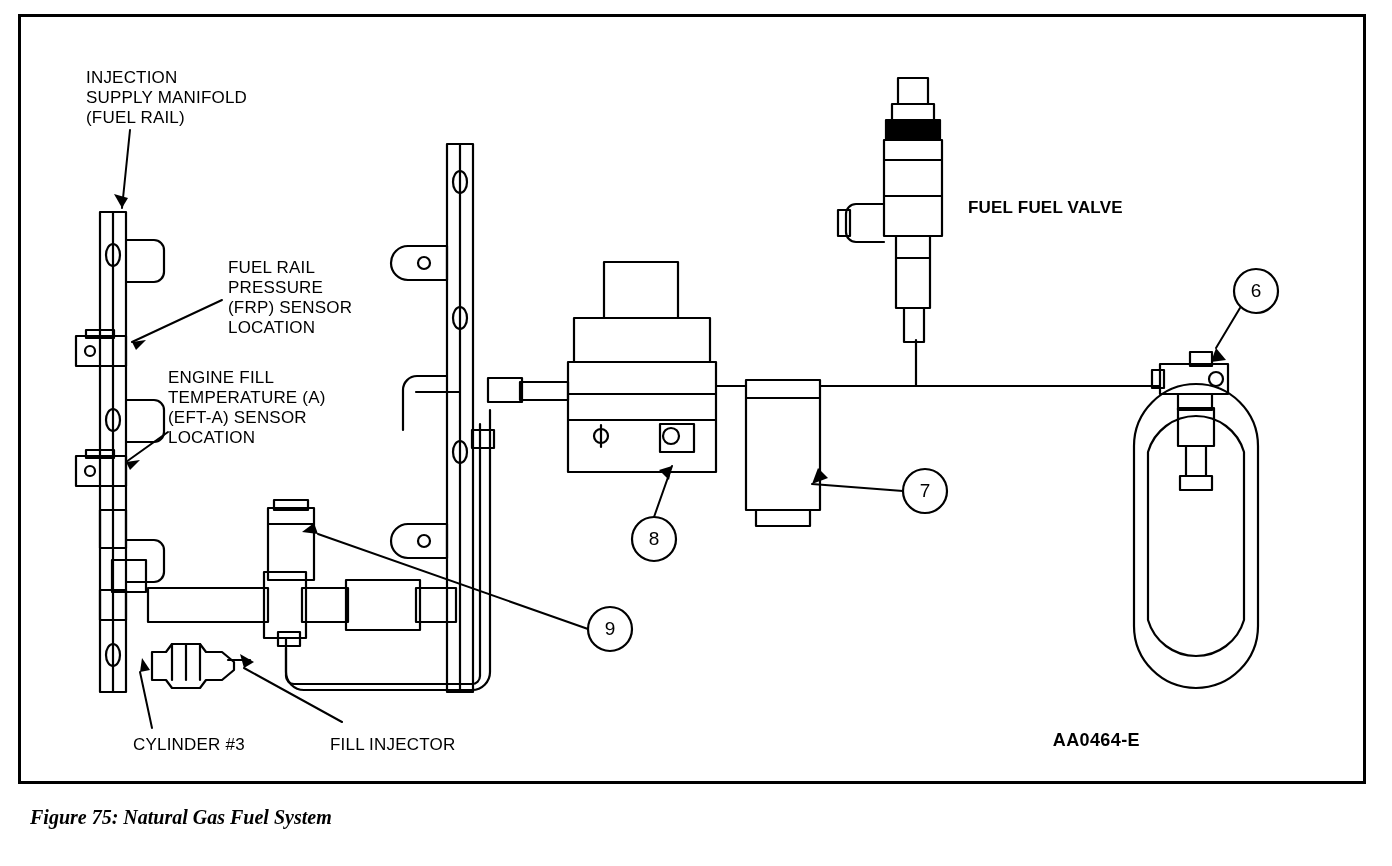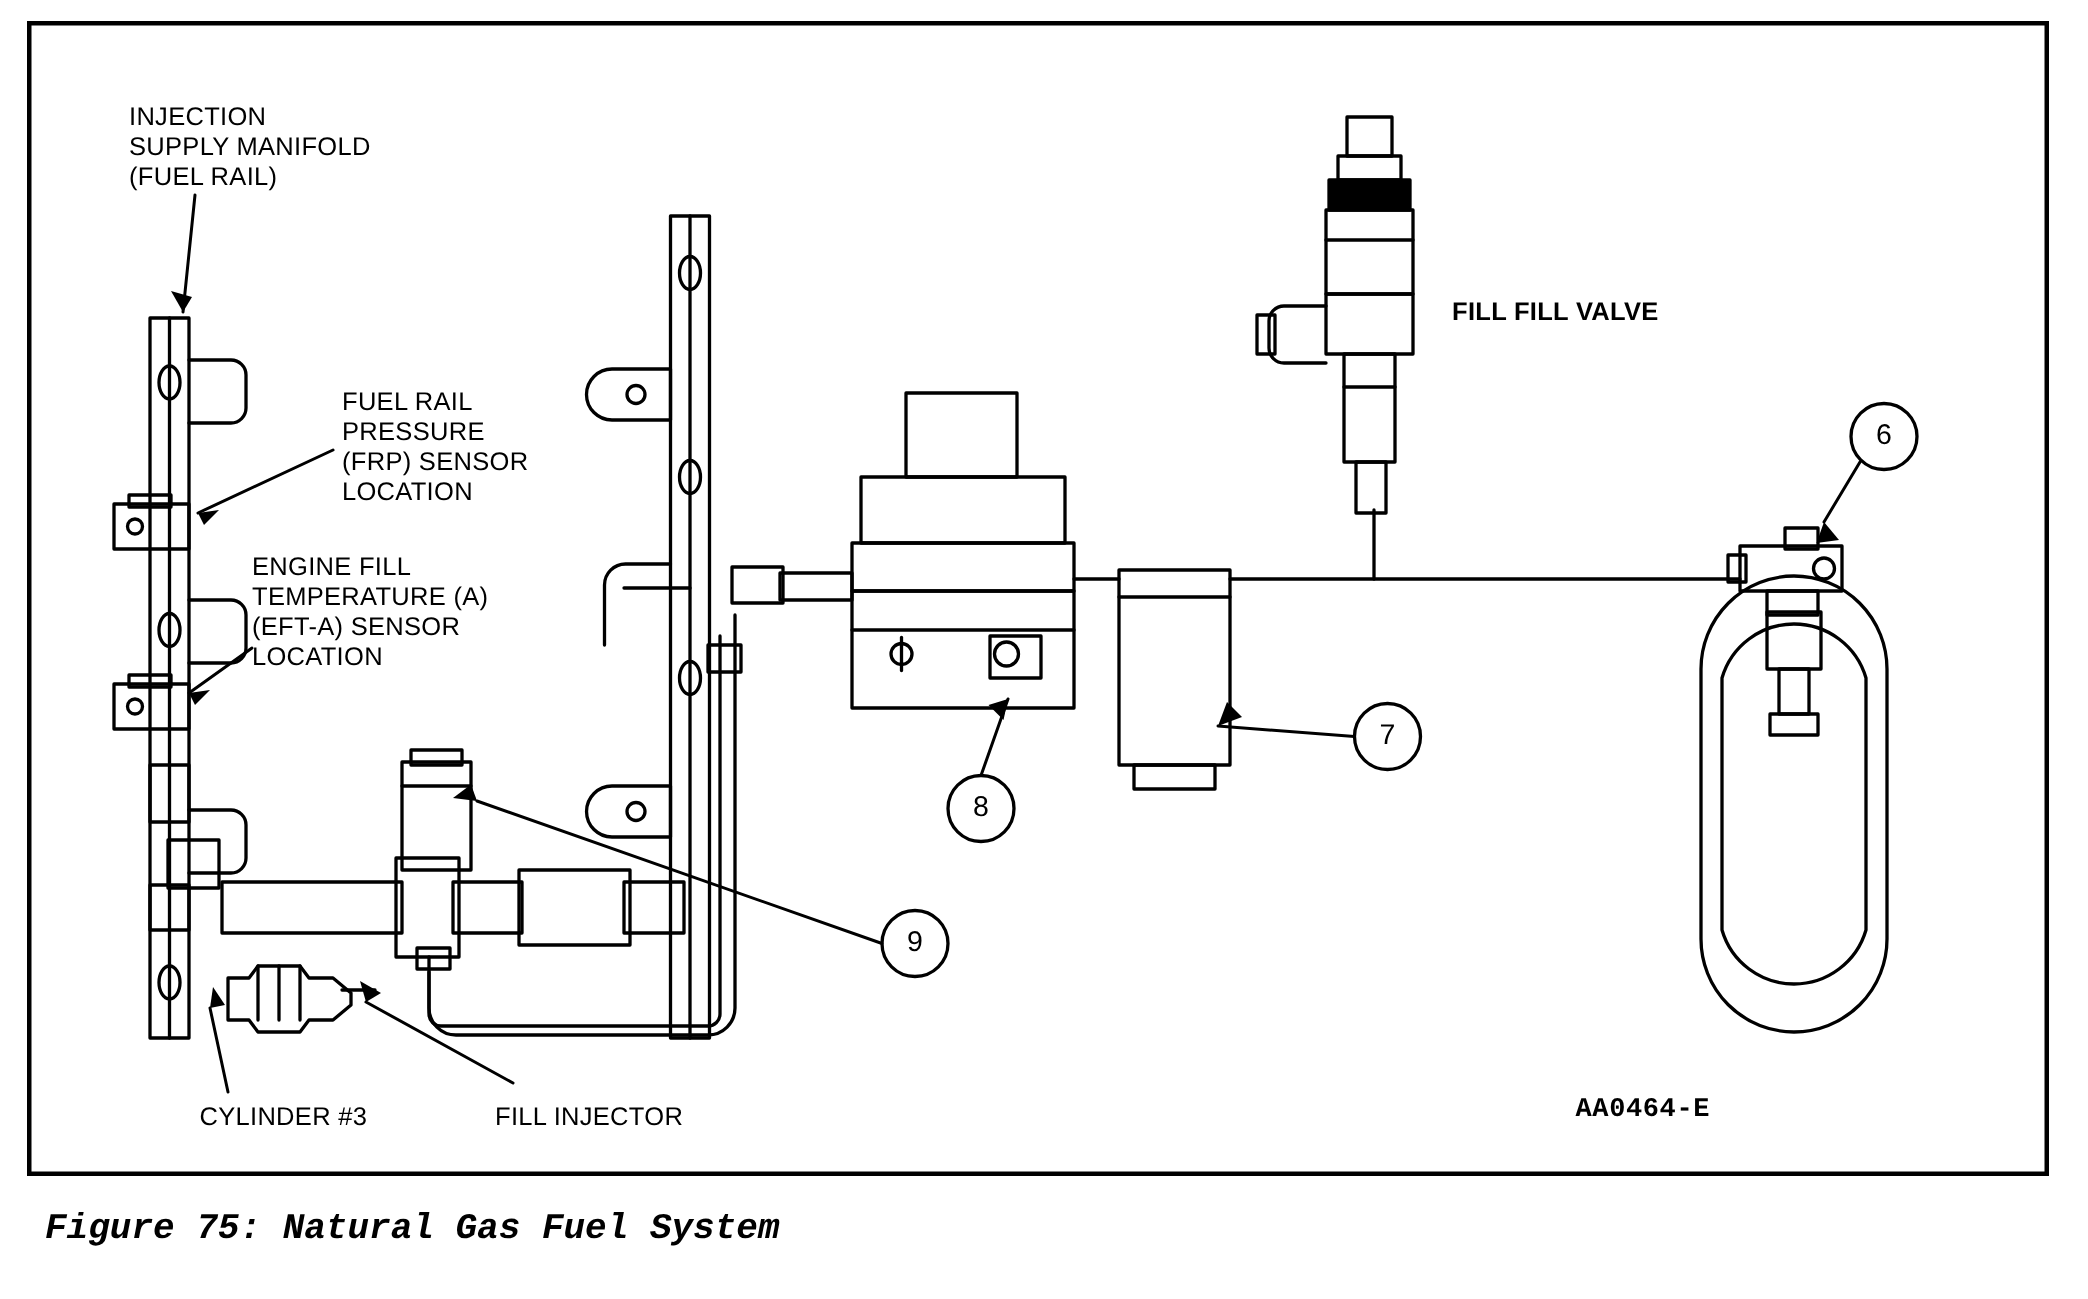--- a/index.html
+++ b/index.html
@@ -46,24 +46,24 @@
     letter-spacing: 0.2px;
     white-space: pre;
   }
   .lbl.bold {
     font-weight: bold;
   }
   .caption {
     position: absolute;
     left: 30px;
     top: 806px;
-    font-family: Liberation Mono, monospace;
+    font-family: Liberation Serif, serif;
     font-style: italic;
     font-weight: bold;
-    font-size: 24px;
+    font-size: 20px;
     color: #000;
     text-align: right;
   }
   .callout-num {
     position: absolute;
     font-family: "Liberation Sans", sans-serif;
     font-size: 19px;
     font-weight: normal;
     color: #000;
     width: 44px;
@@ -71,21 +71,20 @@
     line-height: 44px;
     text-align: center;
   }
   .code {
     position: absolute;
     right: 40px;
     top: 730px;
     font-size: 18px;
     font-weight: bold;
     letter-spacing: 0.4px;
-    font-family: Liberation Mono, monospace;
   }
 </style>
 </head>
 <body>
 
 <div id="figure-root">
 
   <div class="frame"></div>
 
   <svg class="diagram" viewBox="0 0 1392 866">
@@ -249,21 +248,21 @@
   <div class="lbl" style="left:228px; top:258px;">FUEL RAIL
 PRESSURE
 (FRP) SENSOR
 LOCATION</div>
   <div class="lbl" style="left:168px; top:368px;">ENGINE FILL
 TEMPERATURE (A)
 (EFT-A) SENSOR
 LOCATION</div>
   <div class="lbl" style="left:133px; top:735px;">CYLINDER #3</div>
   <div class="lbl" style="left:330px; top:735px;">FILL INJECTOR</div>
-  <div class="lbl bold" style="left:968px; top:198px;">FILL FILL VALVE</div>
+  <div class="lbl bold" style="left:968px; top:198px;">FUEL FUEL VALVE</div>
 
   <div class="callout-num" style="left:1234px; top:269px;">6</div>
   <div class="callout-num" style="left:903px; top:469px;">7</div>
   <div class="callout-num" style="left:632px; top:517px;">8</div>
   <div class="callout-num" style="left:588px; top:607px;">9</div>
 
   <div class="code">AA0464-E</div>
 
   <div class="caption">Figure 75: Natural Gas Fuel System</div>
 

